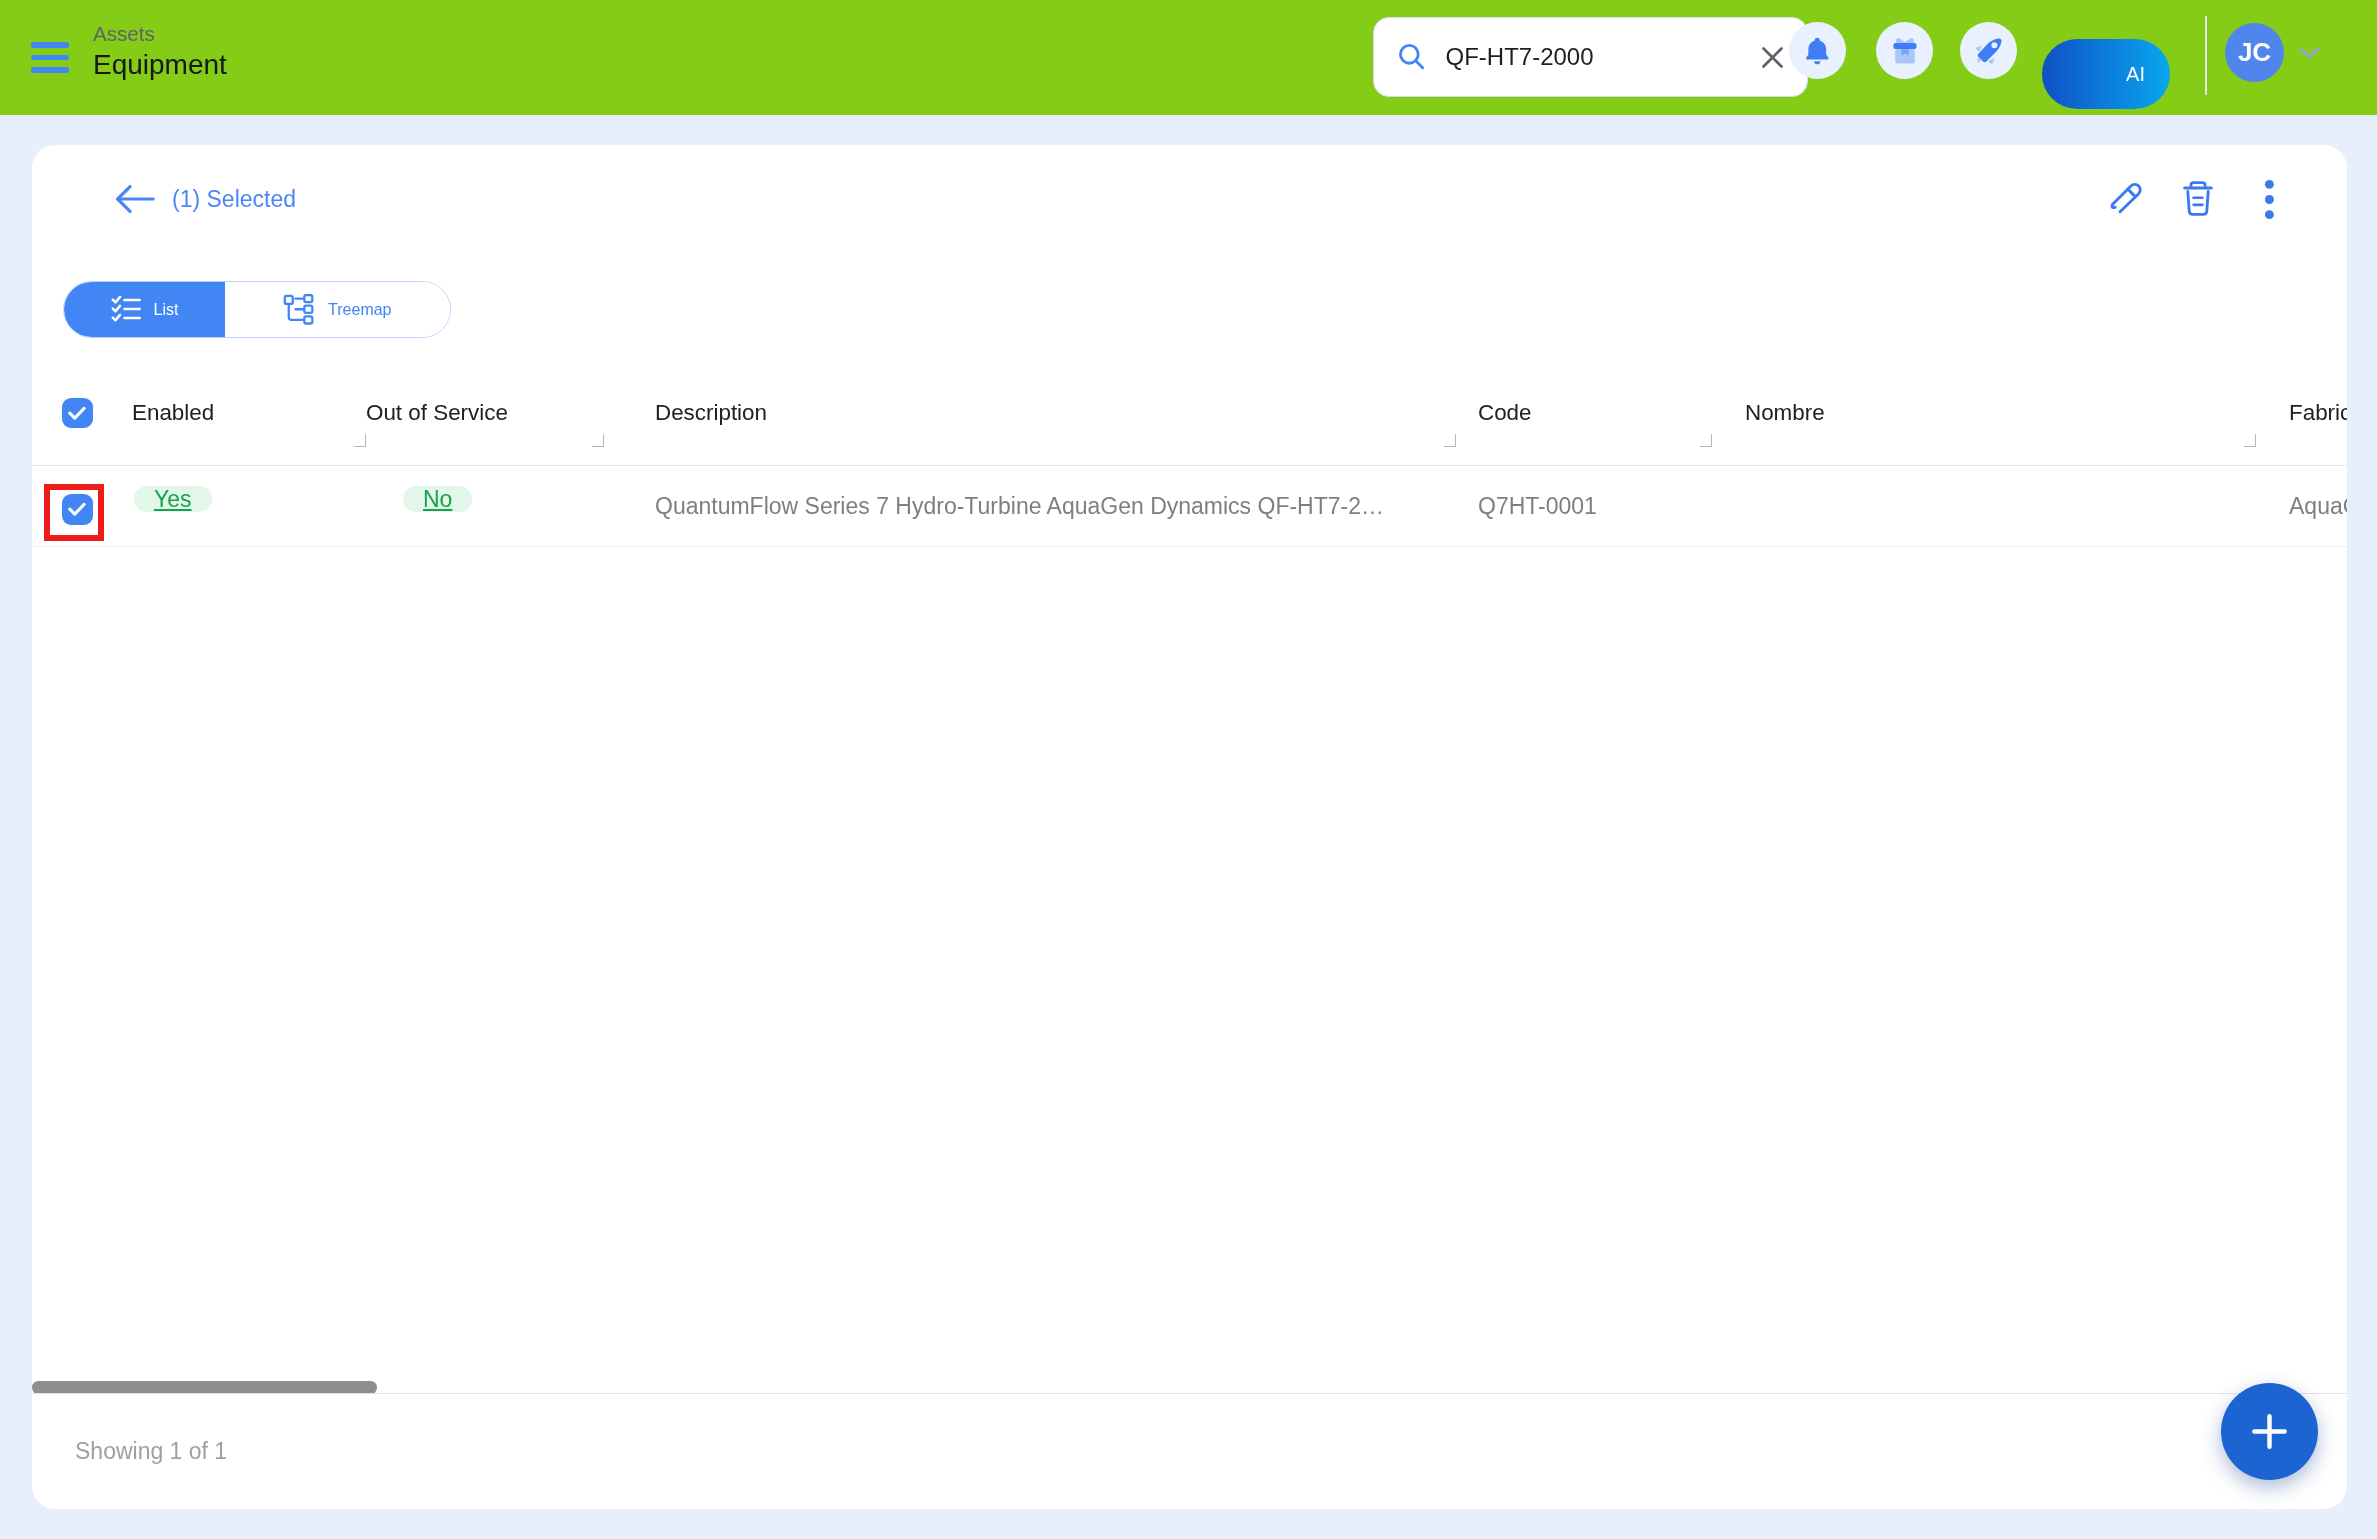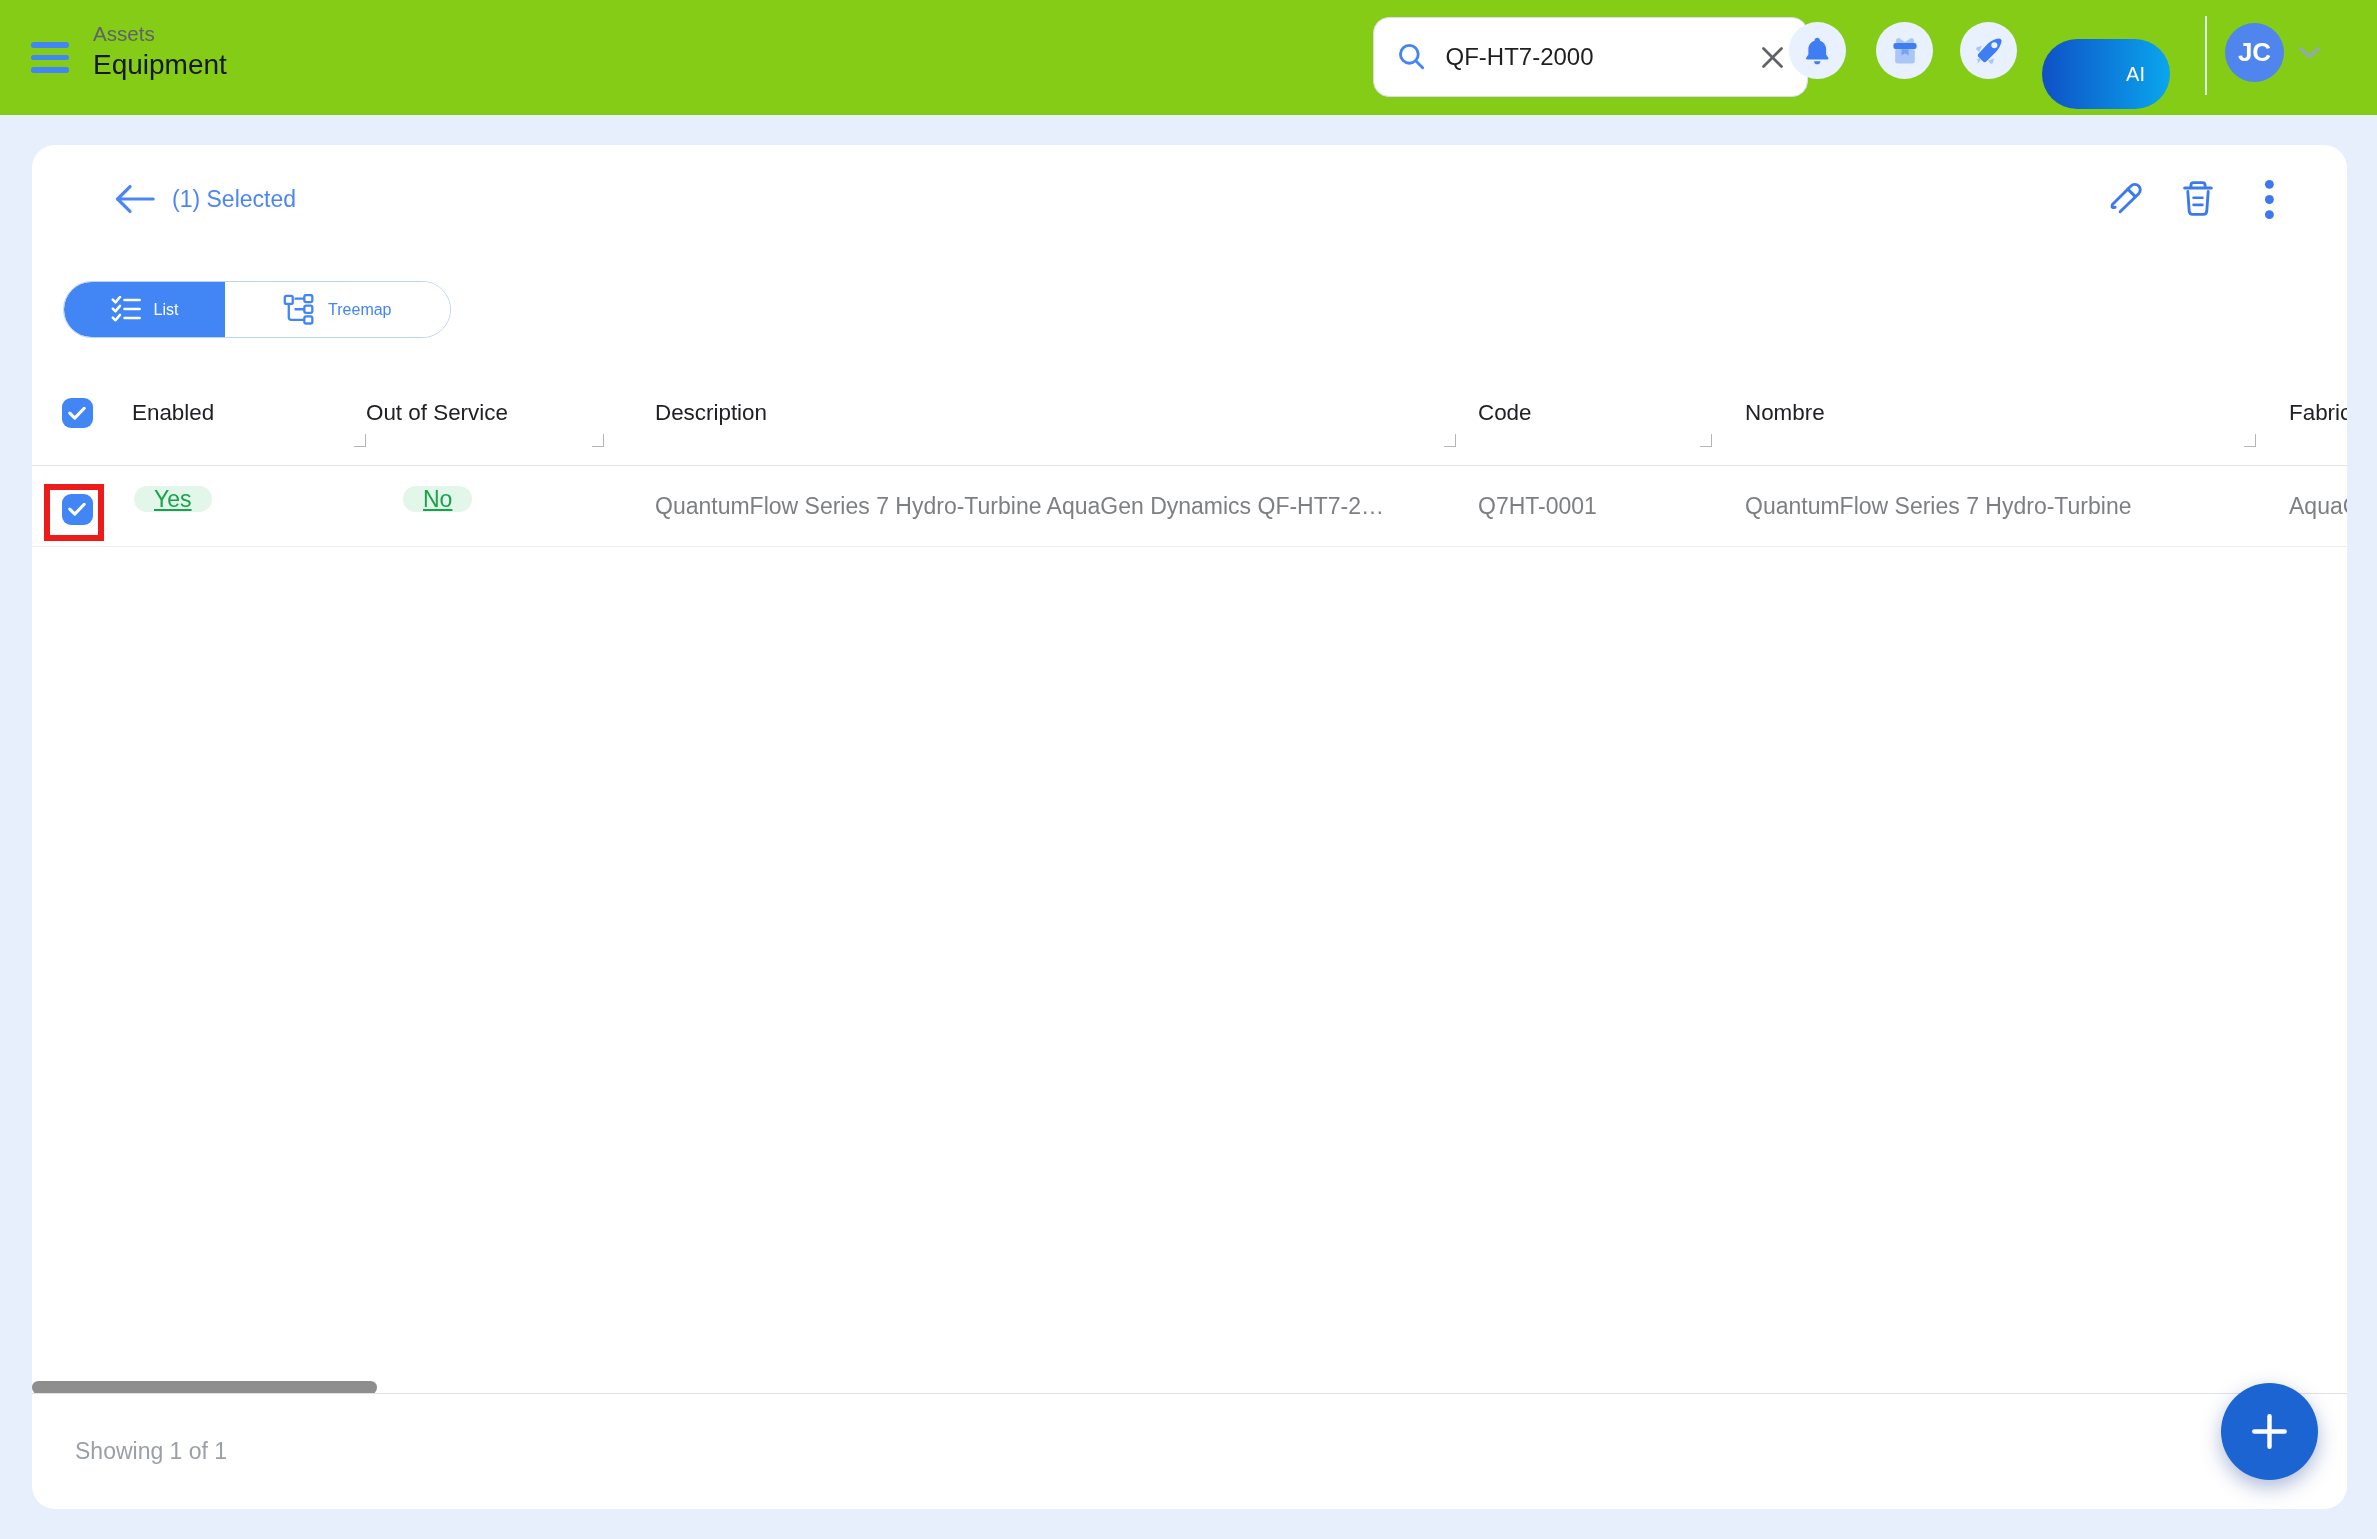--- a/index.html
+++ b/index.html
@@ -296,21 +296,20 @@
       <span style="display:flex;">
         <svg width="18" height="14.4" viewBox="0 0 20 16" fill="none">
           <polyline points="2,8 7.5,13.5 18,2.5" stroke="#fff" stroke-width="3.4" stroke-linecap="round" stroke-linejoin="round"></polyline>
         </svg>
       </span>
     </button>
     <span class="badge badge-enabled">Yes</span>
     <span class="badge badge-oos">No</span>
     <span class="cell cell-desc">QuantumFlow Series 7 Hydro-Turbine AquaGen Dynamics QF-HT7-2…</span>
     <span class="cell cell-code">Q7HT-0001</span>
-    <span class="cell cell-nombre">QuantumFlow Series 7 Hydro-Turbine</span>
     <span class="cell cell-fab">AquaGen Dynamics</span>
   </div>
 
   <div class="hscroll-thumb"></div>
   <div class="cardfooter">
     <span class="showing">Showing 1 of 1</span>
   </div>
 
   <button class="fab" aria-label="add">
     <span style="display:flex;">

